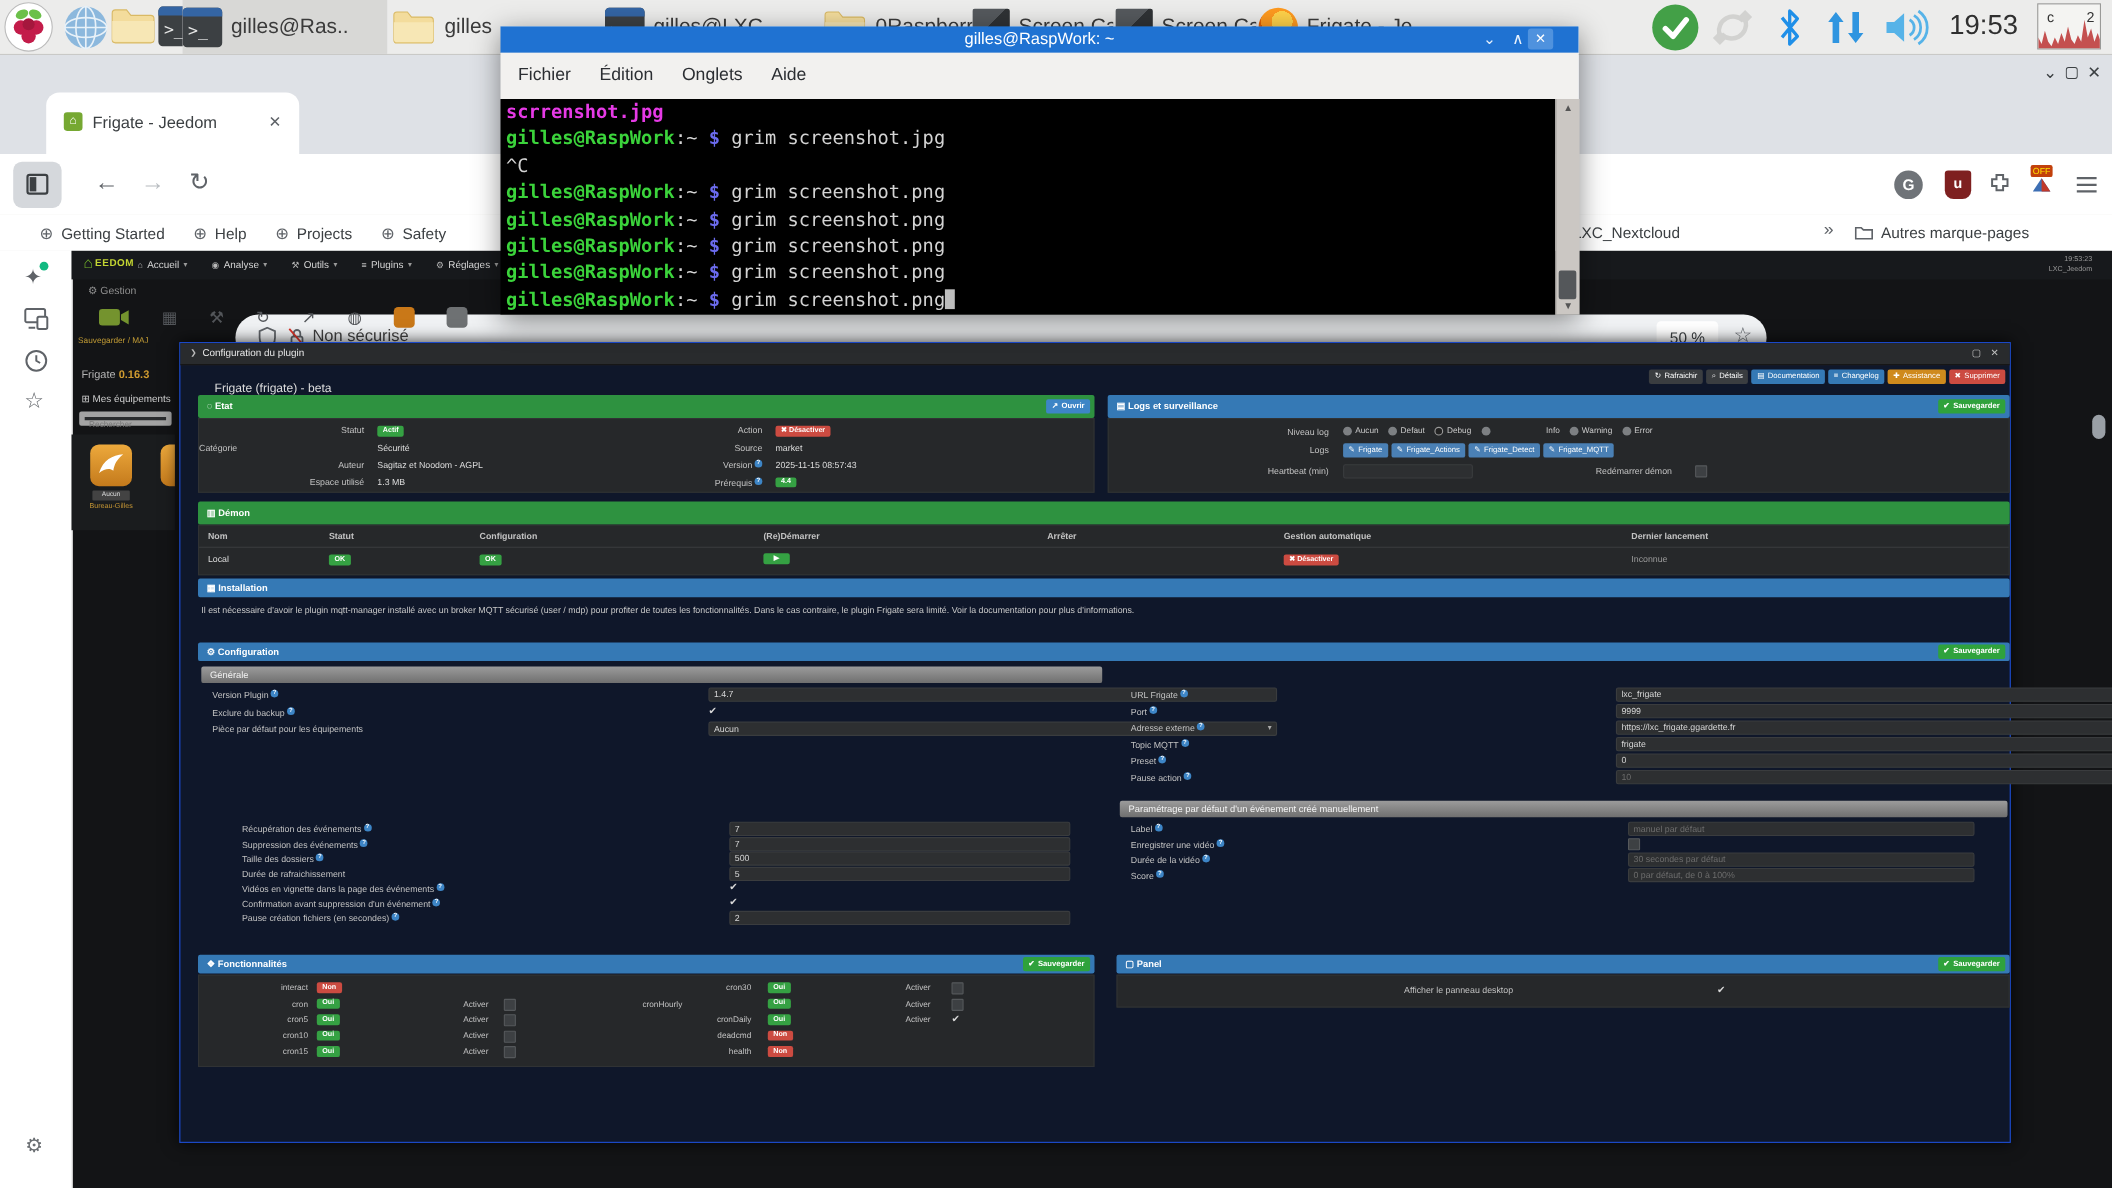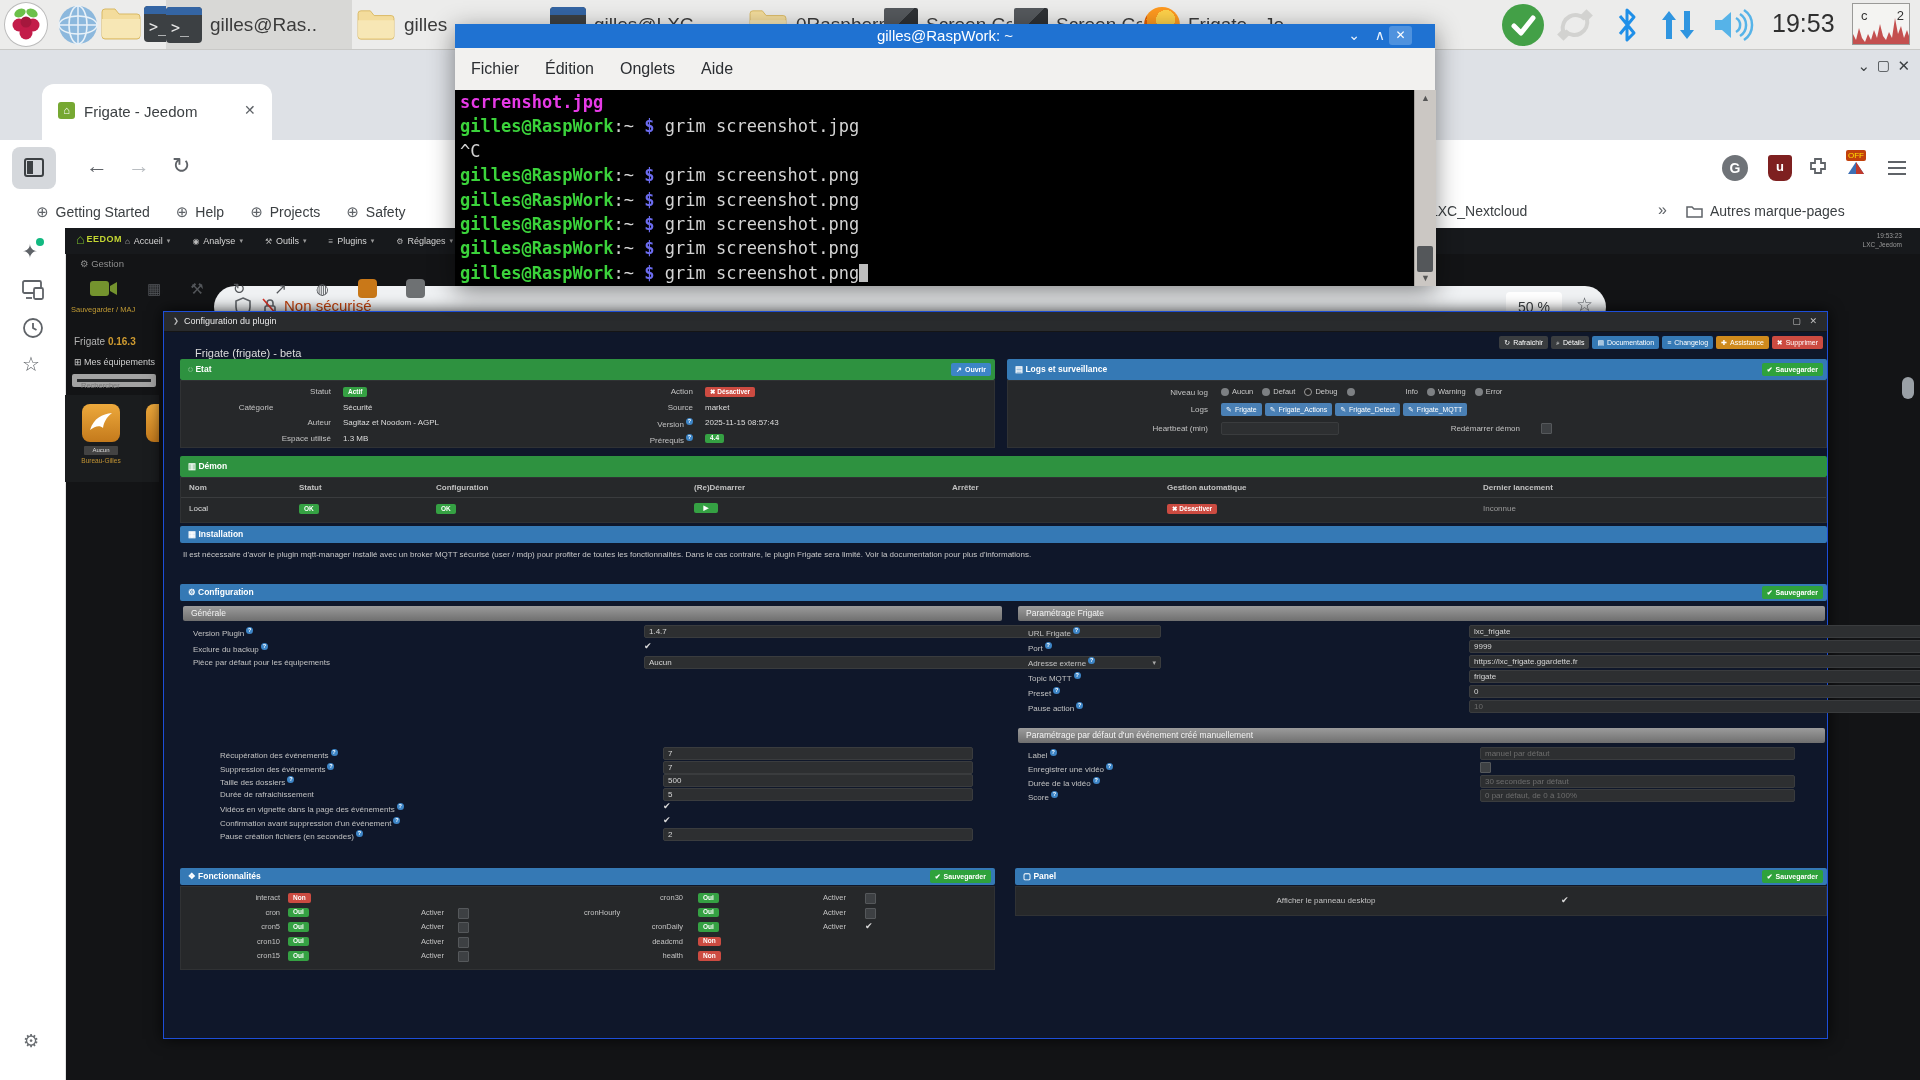--- a/index.html
+++ b/index.html
@@ -185,21 +185,21 @@
     <div class="abs sechdr hdr-green" style="left:16px;top:47px;width:815px;">
       <span>◌</span> <span>Etat</span>
       <span class="jbtn" style="position:absolute;right:4px;top:4px;background:#3d85c6;">
           <span>↗</span>
           <span>Ouvrir</span>
         </span>
     </div>
     <div id="etat-body" class="abs panelbody" style="left:16px;top:68px;width:815px;height:68px;">
         <div class="jl" style="position: absolute; left: 0px; top: 6px; width: 150px; text-align: right;">Statut</div>
         <span class="badge" style="position: absolute; left: 162px; top: 6px; background: rgb(53, 161, 67);">Actif</span>
-        <div class="jl" style="position: absolute; left: 0px; top: 21.5px; width: 150px; text-align: center;">Catégorie</div>
+        <div class="jl" style="position: absolute; left: 0px; top: 21.5px; width: 150px; text-align: left;">Catégorie</div>
         <div class="jv" style="position: absolute; left: 162px; top: 21.5px;">Sécurité</div>
         <div class="jl" style="position: absolute; left: 0px; top: 37px; width: 150px; text-align: right;">Auteur</div>
         <div class="jv" style="position: absolute; left: 162px; top: 37px;">Sagitaz et Noodom - AGPL</div>
         <div class="jl" style="position: absolute; left: 0px; top: 52.5px; width: 150px; text-align: right;">Espace utilisé</div>
         <div class="jv" style="position: absolute; left: 162px; top: 52.5px;">1.3 MB</div>
         <div class="jl" style="position: absolute; left: 362px; top: 6px; width: 150px; text-align: right;">Action</div>
         <span class="badge" style="position: absolute; left: 524px; top: 6px; background: rgb(204, 75, 65);">✖ Désactiver</span>
         <div class="jl" style="position: absolute; left: 362px; top: 21.5px; width: 150px; text-align: right;">Source</div>
         <div class="jv" style="position: absolute; left: 524px; top: 21.5px;">market</div>
         <div class="jl" style="position: absolute; left: 362px; top: 37px; width: 150px; text-align: right;">Version<span class="q">?</span></div>
@@ -294,21 +294,20 @@
     <div class="abs" style="left:19px;top:238px;width:1630px;font-size:8px;color:#c9c9c9;">Il est nécessaire d'avoir le plugin mqtt-manager installé avec un broker MQTT sécurisé (user / mdp) pour profiter de toutes les fonctionnalités. Dans le cas contraire, le plugin Frigate sera limité. Voir la documentation pour plus d'informations.</div>
 
     <div class="abs sechdr-s hdr-blue" style="left:16px;top:272px;width:1647px;">
       <span>⚙</span> <span>Configuration</span>
       <span class="jbtn" style="position:absolute;right:4px;top:2px;background:#2fa23c;">
           <span>✔</span>
           <span>Sauvegarder</span>
         </span>
     </div>
     <div class="abs graybar" style="left:19px;top:294px;width:819px;">Générale</div>
-    <div class="abs graybar" style="left:854px;top:294px;width:807px;">Paramétrage Frigate</div>
     <div id="fields-generale" class="abs" style="left: 19px; top: 313px;">
         <div class="jl" style="position: absolute; left: 10px; top: 2px;">Version Plugin<span class="q">?</span></div>
         <div class="jinput" style="left: 461px; top: 0px; width: 517px;">1.4.7</div>
         <div class="jl" style="position: absolute; left: 10px; top: 17.5px;">Exclure du backup<span class="q">?</span></div>
         <span class="ck" style="left: 461px; top: 16.5px;">✔</span>
         <div class="jl" style="position: absolute; left: 10px; top: 33px;">Pièce par défaut pour les équipements</div>
         <div class="jinput" style="left: 461px; top: 31px; width: 517px;">Aucun<span style="position: absolute; right: 4px; top: 0px; font-size: 7px; color: rgb(170, 170, 170);">▾</span></div>
       </div>
     <div id="fields-frigate" class="abs" style="left: 854px; top: 313px;">
         <div class="jl" style="position: absolute; left: 10px; top: 2px;">URL Frigate<span class="q">?</span></div>
@@ -436,21 +435,21 @@
     <span class="abs navglyph" style="left:172px;top:13px;">↻</span>
     <div class="abs pill">
       <svg class="abs" style="left:20px;top:11px;" width="18" height="20" viewBox="0 0 18 20">
           <path d="M9 1 L16 4 V10 C16 15 12.5 18 9 19 C5.5 18 2 15 2 10 V4 Z" fill="none" stroke="#5f6368" stroke-width="1.6"></path>
         </svg>
       <svg class="abs" style="left:47px;top:11px;" width="18" height="20" viewBox="0 0 18 20">
           <rect x="4" y="9" width="10" height="8" rx="1.5" fill="none" stroke="#5f6368" stroke-width="1.6"></rect>
           <path d="M6 9 V6 a3 3 0 0 1 6 0 V9" fill="none" stroke="#5f6368" stroke-width="1.6"></path>
           <line x1="2" y1="2" x2="16" y2="18" stroke="#d93025" stroke-width="1.6"></line>
         </svg>
-      <span class="abs" style="left:70px;top:11px;font-size:15px;color:#c2410c;">Non sécurisé</span>
+      <span class="abs" style="left:70px;top:11px;font-size:15px;color:#404040;">Non sécurisé</span>
       <div class="abs" style="left:1292px;top:6px;width:56px;height:30px;background:#fff;border-radius:4px;text-align:center;line-height:30px;font-size:14px;color:#3c4043;">50 %</div>
       <span class="abs" style="left:1362px;top:7px;font-size:19px;color:#5f6368;">☆</span>
     </div>
     <div class="abs" style="left:1722px;top:15px;width:26px;height:26px;border-radius:50%;background:#6f7378;color:#fff;text-align:center;line-height:26px;font-size:14px;font-weight:bold;">G</div>
     <div class="abs" style="left:1768px;top:15px;width:24px;height:26px;background:#7e2020;border-radius:3px 3px 8px 8px;color:#fff;text-align:center;line-height:24px;font-size:13px;font-weight:bold;">u</div>
     <svg class="abs" style="left:1806px;top:15px;" width="24" height="24" viewBox="0 0 24 24">
         <path d="M9 4 h6 v4 h4 v6 h-4 v4 H9 v-4 H5 V8 h4 Z" fill="none" stroke="#5f6368" stroke-width="1.8"></path>
       </svg>
     <div class="abs" style="left:1842px;top:12px;width:28px;height:30px;">
       <svg width="28" height="30" viewBox="0 0 28 30">

